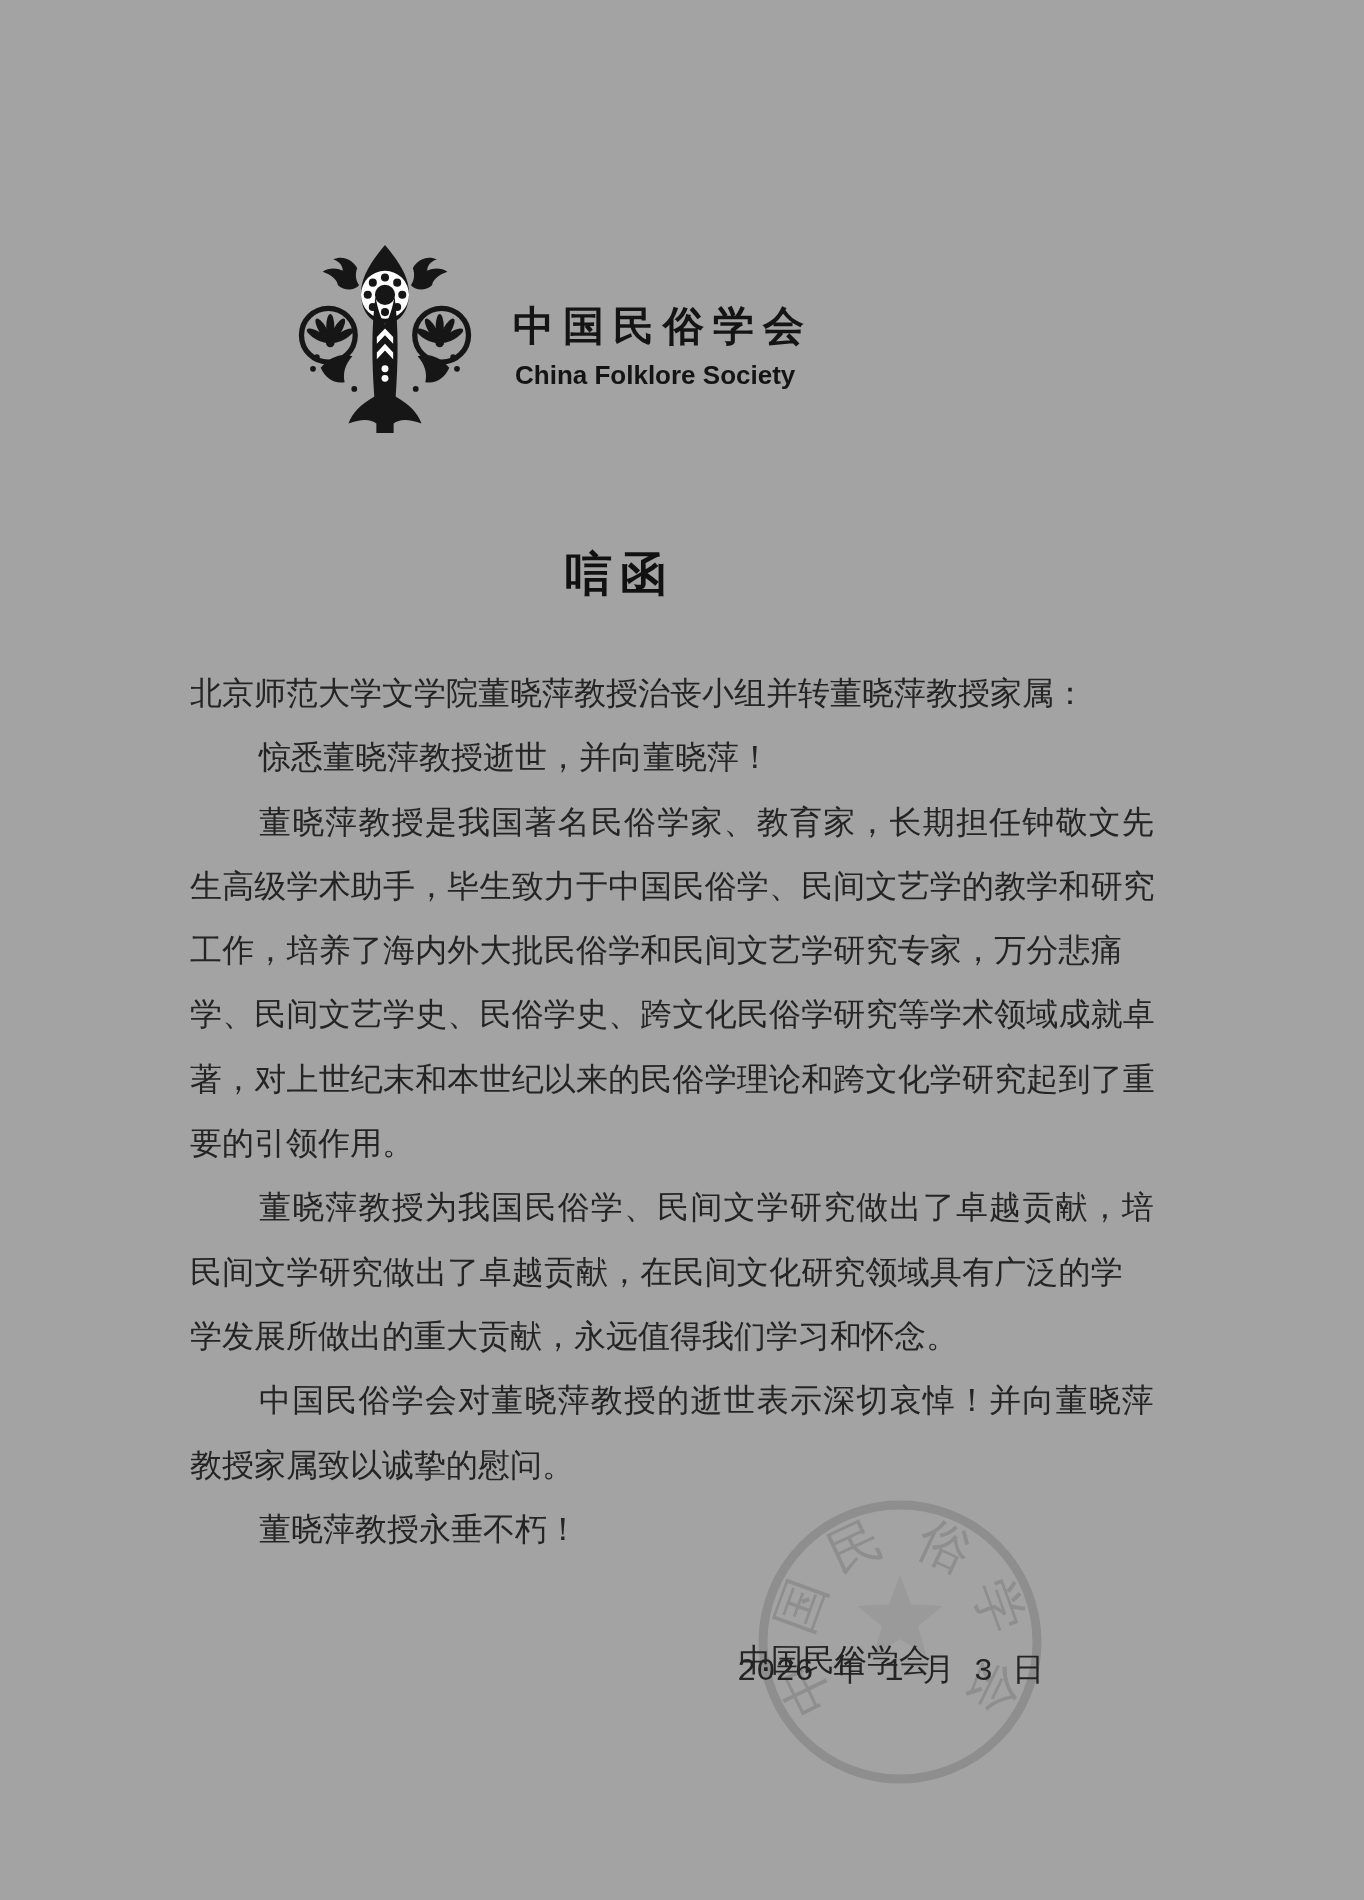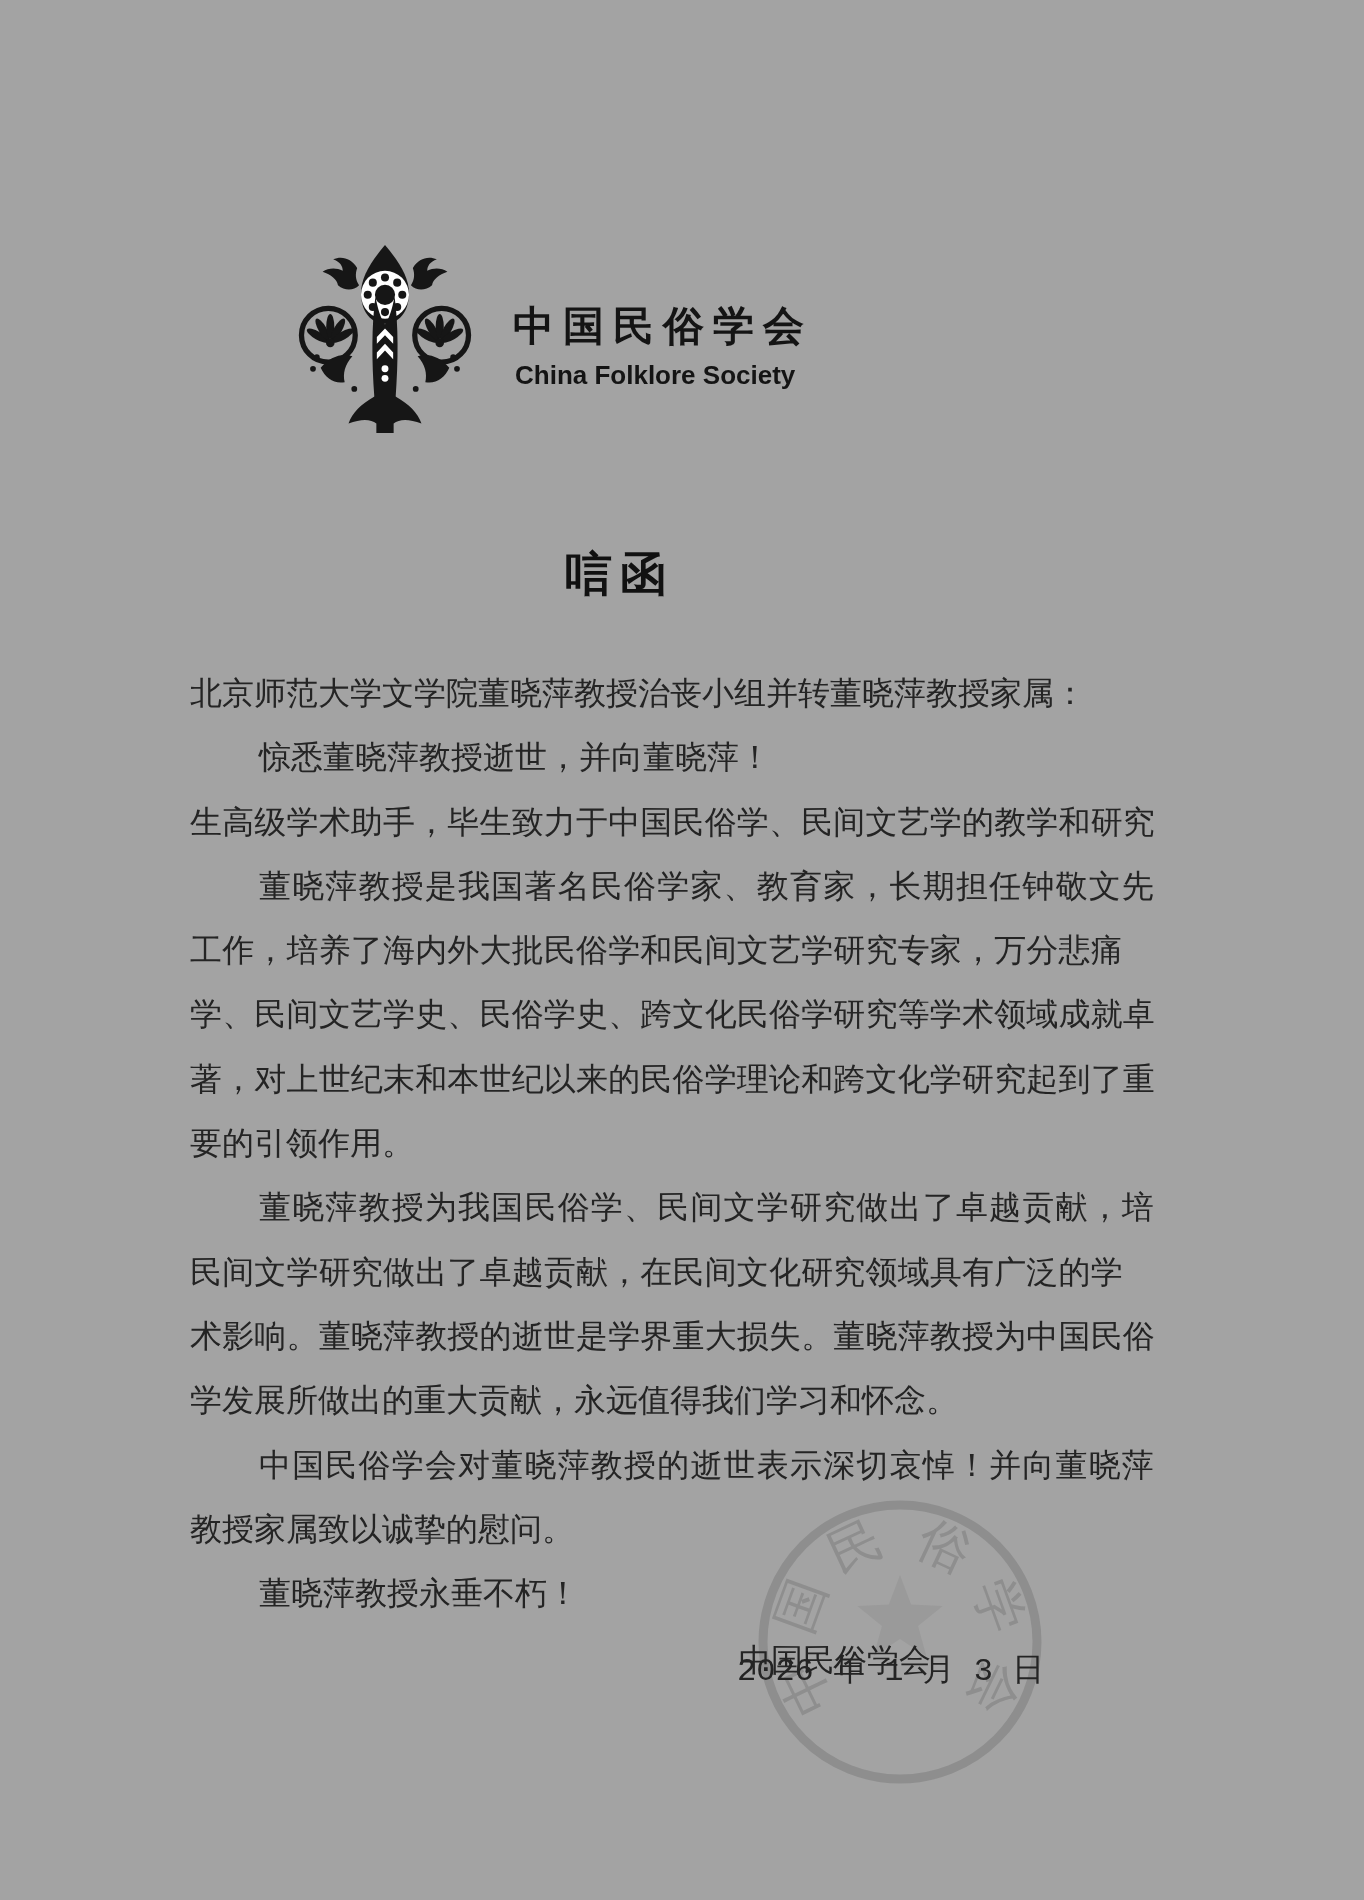--- a/index.html
+++ b/index.html
@@ -117,29 +117,28 @@
   </svg>
 
   <div class="org-cn">中国民俗学会</div>
   <div class="org-en">China Folklore Society</div>
 
   <div class="doc-title">唁函</div>
 
   <div class="body-block">
     <div class="bline"><span>北京师范大学文学院董晓萍教授治丧小组并转董晓萍教授家属：</span></div>
     <div class="bline ind"><span>惊悉董晓萍教授逝世，并向董晓萍！</span></div>
+    <div class="bline ind just"><span style="letter-spacing: 1.18519px;">董晓萍教授是我国著名民俗学家、教育家，长期担任钟敬文先</span></div>
     <div class="bline just"><span style="letter-spacing: 0.166667px;">生高级学术助手，毕生致力于中国民俗学、民间文艺学的教学和研究</span></div>
-    <div class="bline ind just"><span style="letter-spacing: 1.18519px;">董晓萍教授是我国著名民俗学家、教育家，长期担任钟敬文先</span></div>
     <div class="bline just"><span style="letter-spacing: 0.166667px;">工作，培养了海内外大批民俗学和民间文艺学研究专家，万分悲痛</span></div>
     <div class="bline just"><span style="letter-spacing: 0.166667px;">学、民间文艺学史、民俗学史、跨文化民俗学研究等学术领域成就卓</span></div>
     <div class="bline just"><span style="letter-spacing: 0.166667px;">著，对上世纪末和本世纪以来的民俗学理论和跨文化学研究起到了重</span></div>
     <div class="bline"><span>要的引领作用。</span></div>
     <div class="bline ind just"><span style="letter-spacing: 1.18519px;">董晓萍教授为我国民俗学、民间文学研究做出了卓越贡献，培</span></div>
     <div class="bline just"><span style="letter-spacing: 0.166667px;">民间文学研究做出了卓越贡献，在民间文化研究领域具有广泛的学</span></div>
-    <div class="bline just"><span style="letter-spacing: 0.166667px;">术影响。董晓萍教授的逝世是学界重大损失。董晓萍教授为中国民俗</span></div>
     <div class="bline"><span>学发展所做出的重大贡献，永远值得我们学习和怀念。</span></div>
     <div class="bline ind just"><span style="letter-spacing: 1.18519px;">中国民俗学会对董晓萍教授的逝世表示深切哀悼！并向董晓萍</span></div>
     <div class="bline"><span>教授家属致以诚挚的慰问。</span></div>
     <div class="bline ind"><span>董晓萍教授永垂不朽！</span></div>
   </div>
 
   <svg class="seal" viewBox="0 0 300 300" aria-hidden="true">
     <circle cx="150" cy="150" r="137" fill="none" stroke="#8d8d8d" stroke-width="9"></circle>
     <path transform="translate(150,128)" fill="#9a9a9a" d="M0,-45 L11.2,-15.4 L42.8,-13.9 L18.1,5.9 L26.5,36.4 L0,19 L-26.5,36.4 L-18.1,5.9 L-42.8,-13.9 L-11.2,-15.4 Z"></path>
     <g fill="#8d8d8d" font-size="52" text-anchor="middle">

